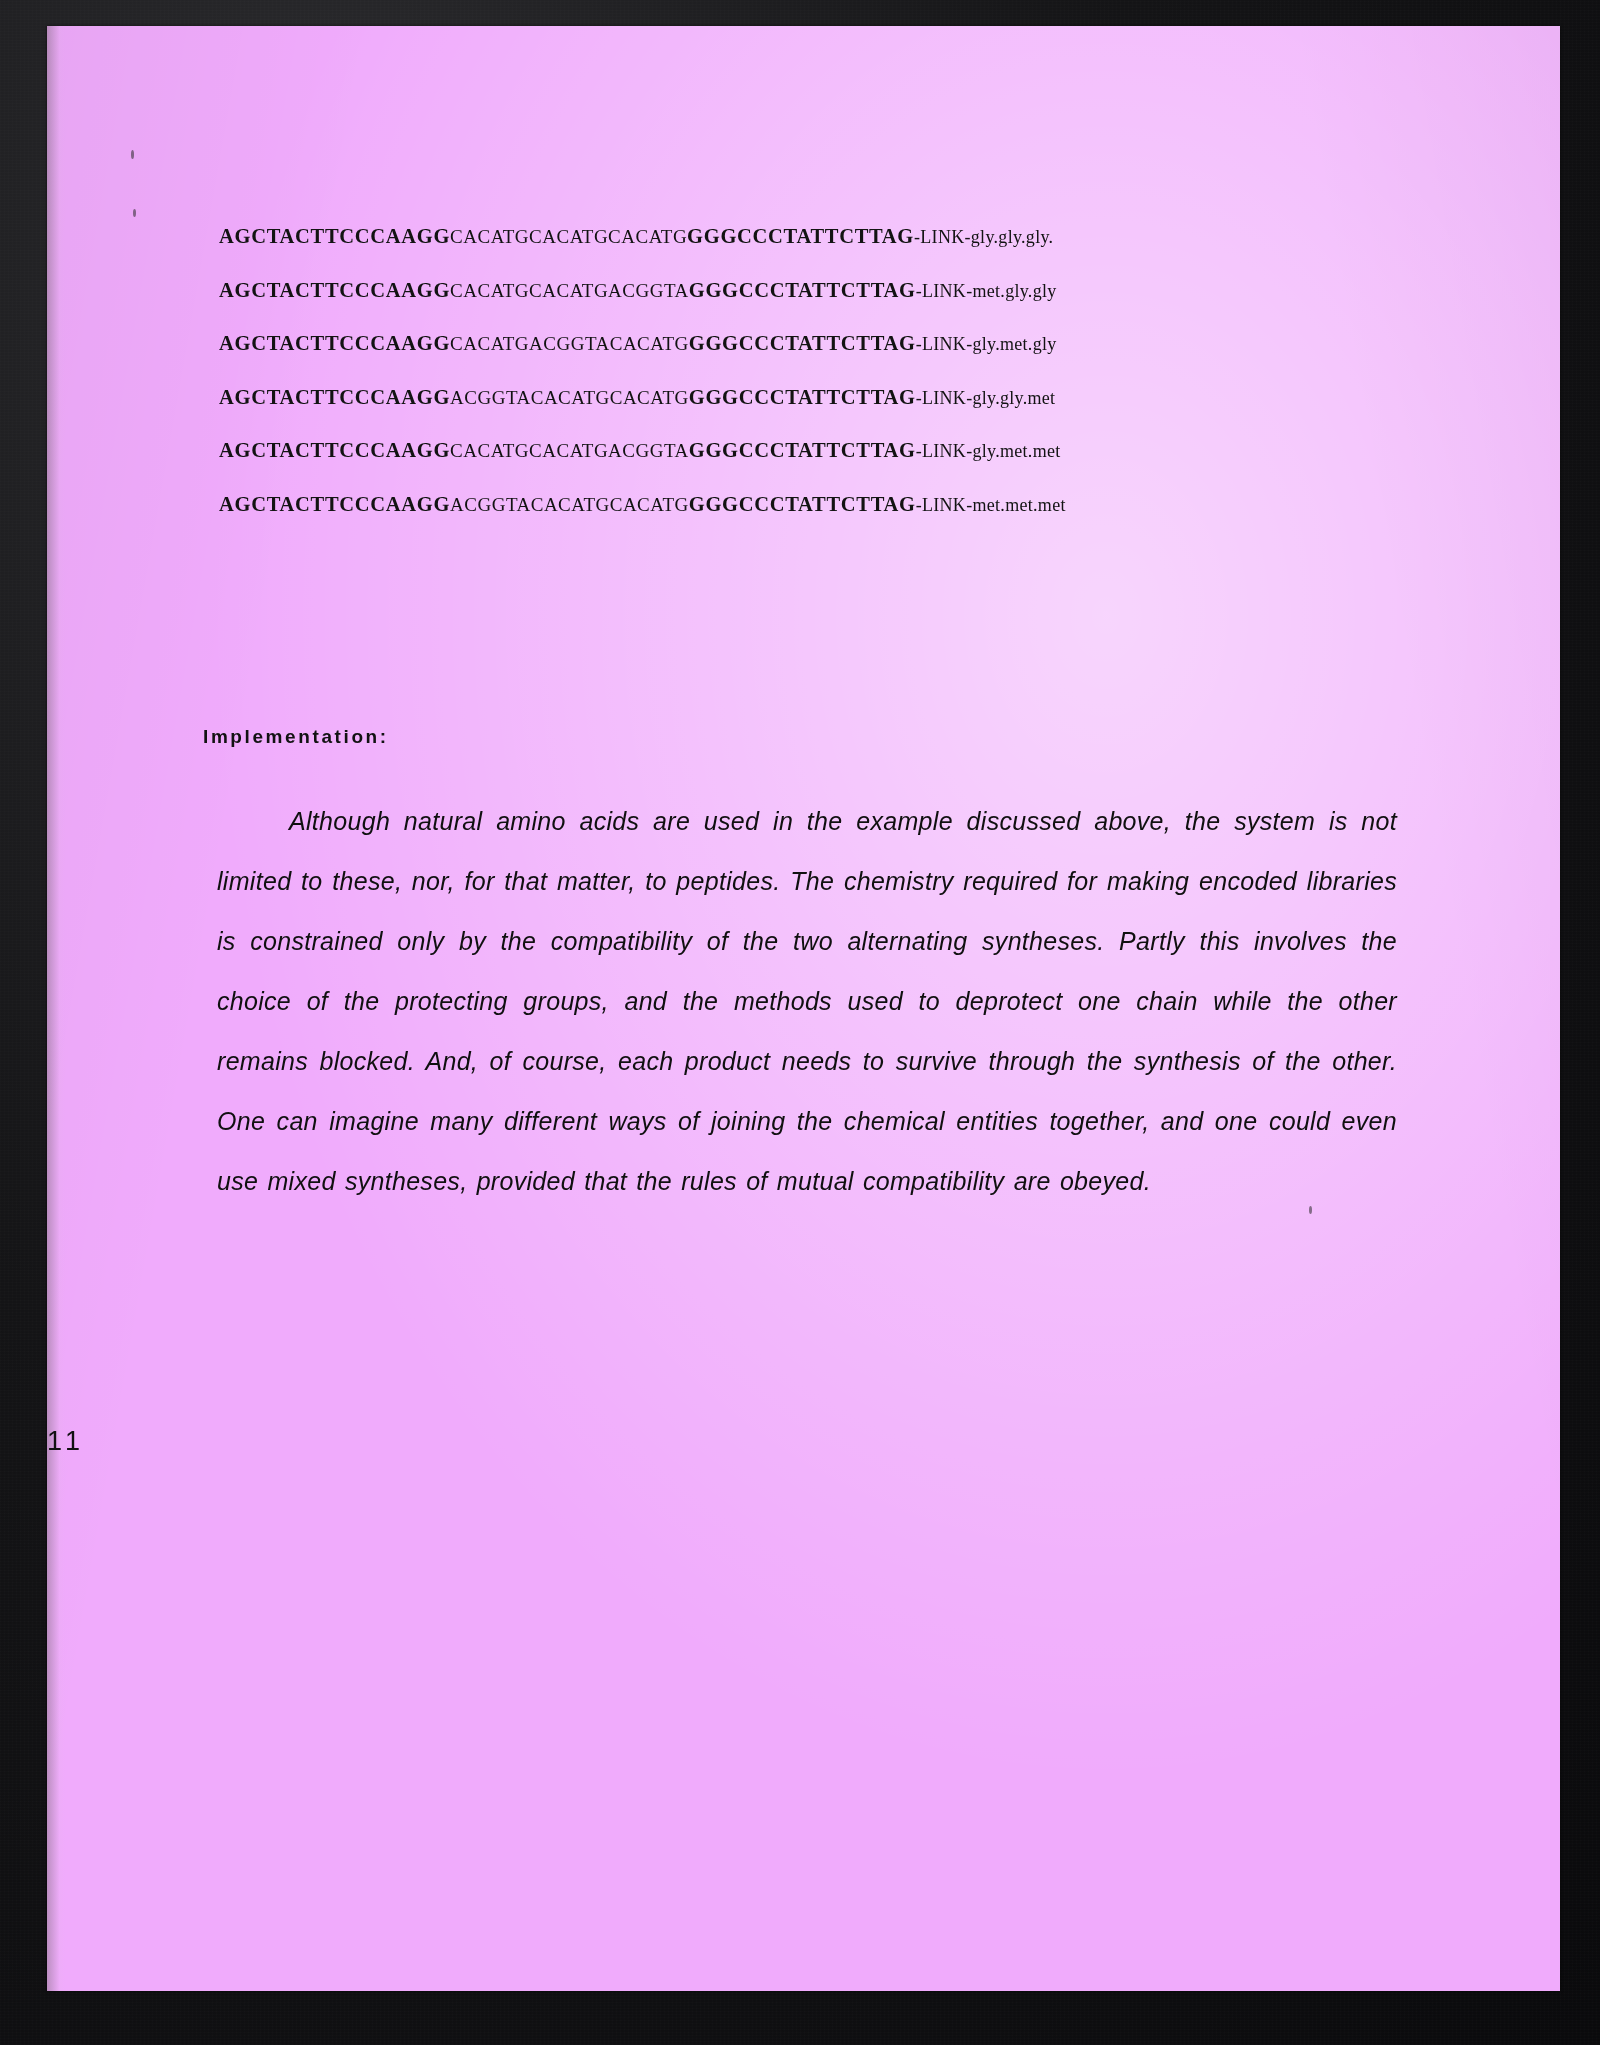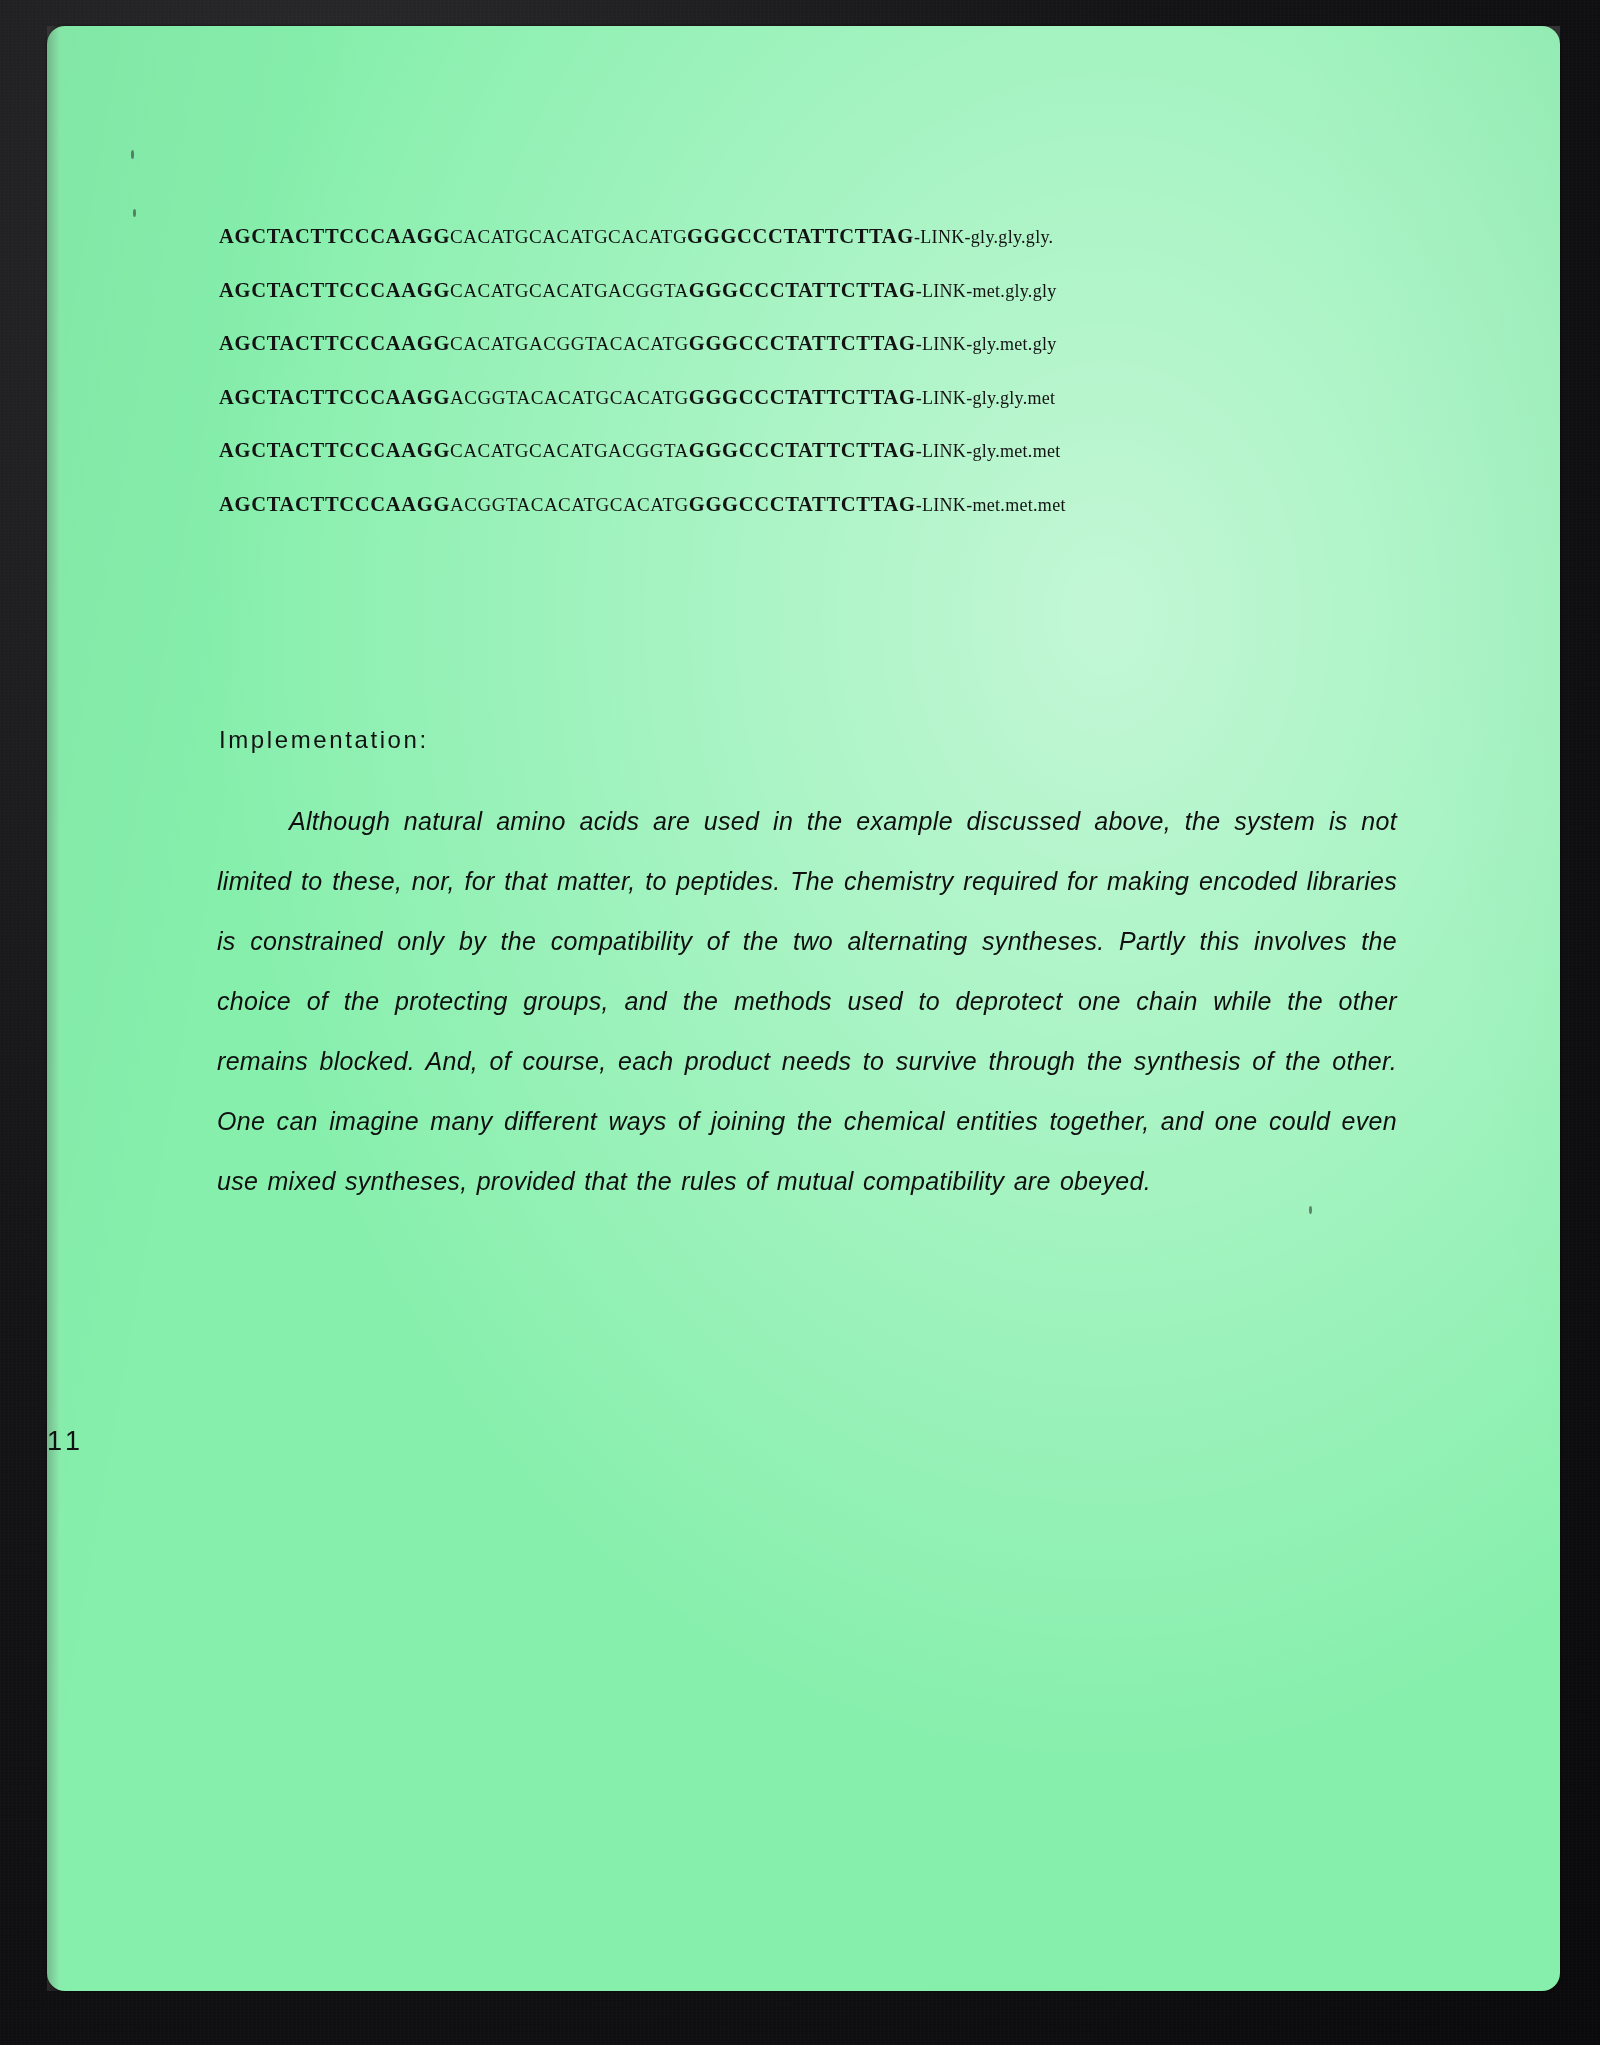--- a/index.html
+++ b/index.html
@@ -32,23 +32,22 @@
     opacity: 0.9;
   }
 
   
   .page-sheet {
     position: absolute;
     left: 47px;
     top: 26px;
     width: 1513px;
     height: 1965px;
-    background: #86efac;
+    background: #f0abfc;
     box-shadow: 0 0 3px rgba(0,0,0,0.6);
-    border-radius: 18px;
   }
   .page-sheet::before {
     content: "";
     position: absolute;
     inset: 0;
     background:
       radial-gradient(ellipse at 70% 30%, rgba(255,255,255,0.5) 0%, rgba(240,239,236,0) 60%),
       linear-gradient(100deg, rgba(0,0,0,0.035) 0%, rgba(0,0,0,0) 18%),
       linear-gradient(260deg, rgba(0,0,0,0.03) 0%, rgba(0,0,0,0) 15%);
     pointer-events: none;
@@ -97,25 +96,25 @@
   }
   .seq-line .tail {
     font-weight: 400;
     font-size: 18px;
     letter-spacing: 0.3px;
   }
 
   
   .section-heading {
     position: absolute;
-    left: 172px;
+    left: 156px;
     top: 700px;
     font-family: "Liberation Sans", sans-serif;
-    font-size: 24px;
-    font-weight: 400;
+    font-size: 19px;
+    font-weight: 700;
     letter-spacing: 2.6px;
     color: #121212;
   }
 
   
   .body-par {
     position: absolute;
     left: 170px;
     top: 765px;
     width: 1180px;

